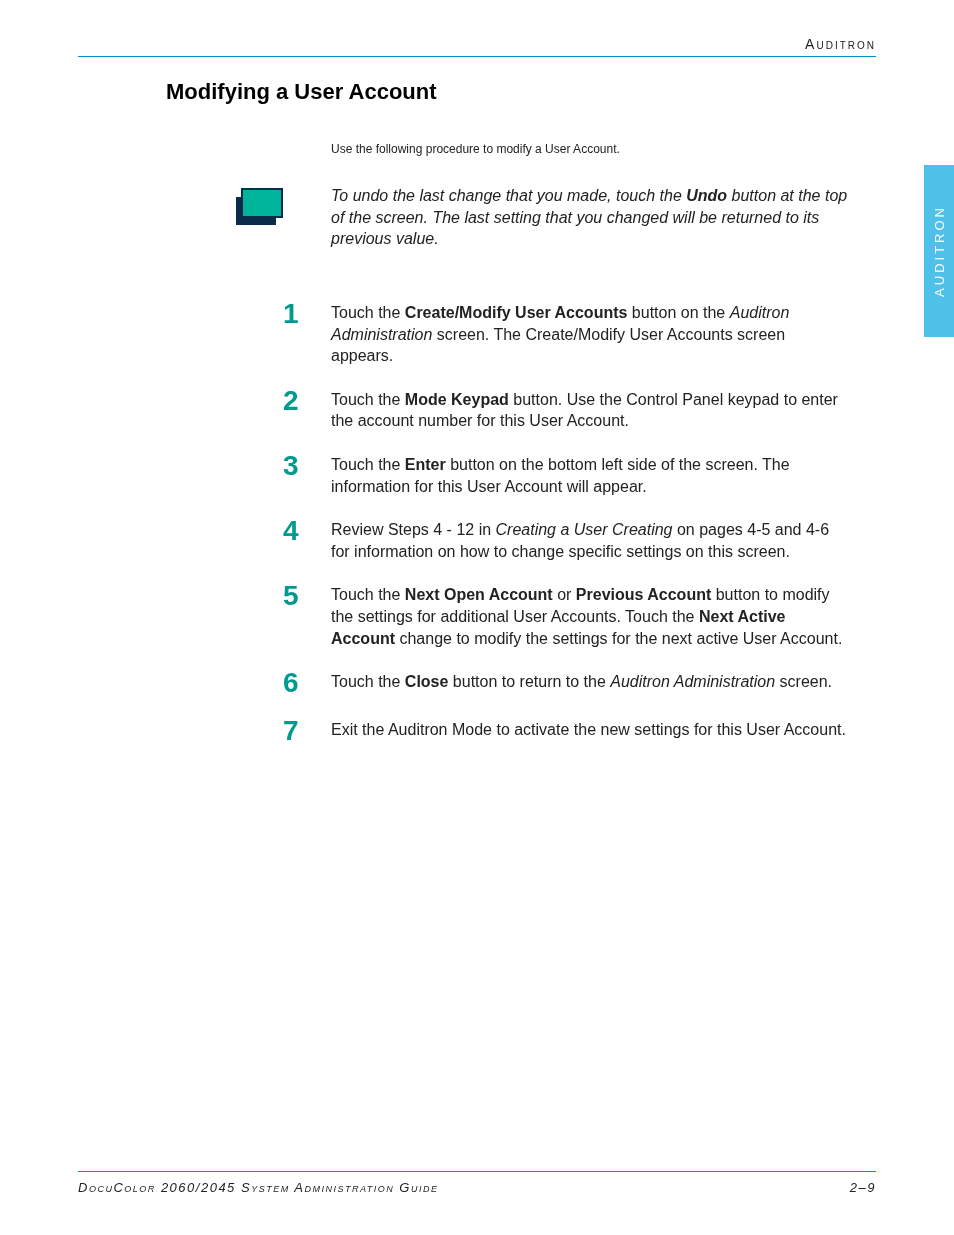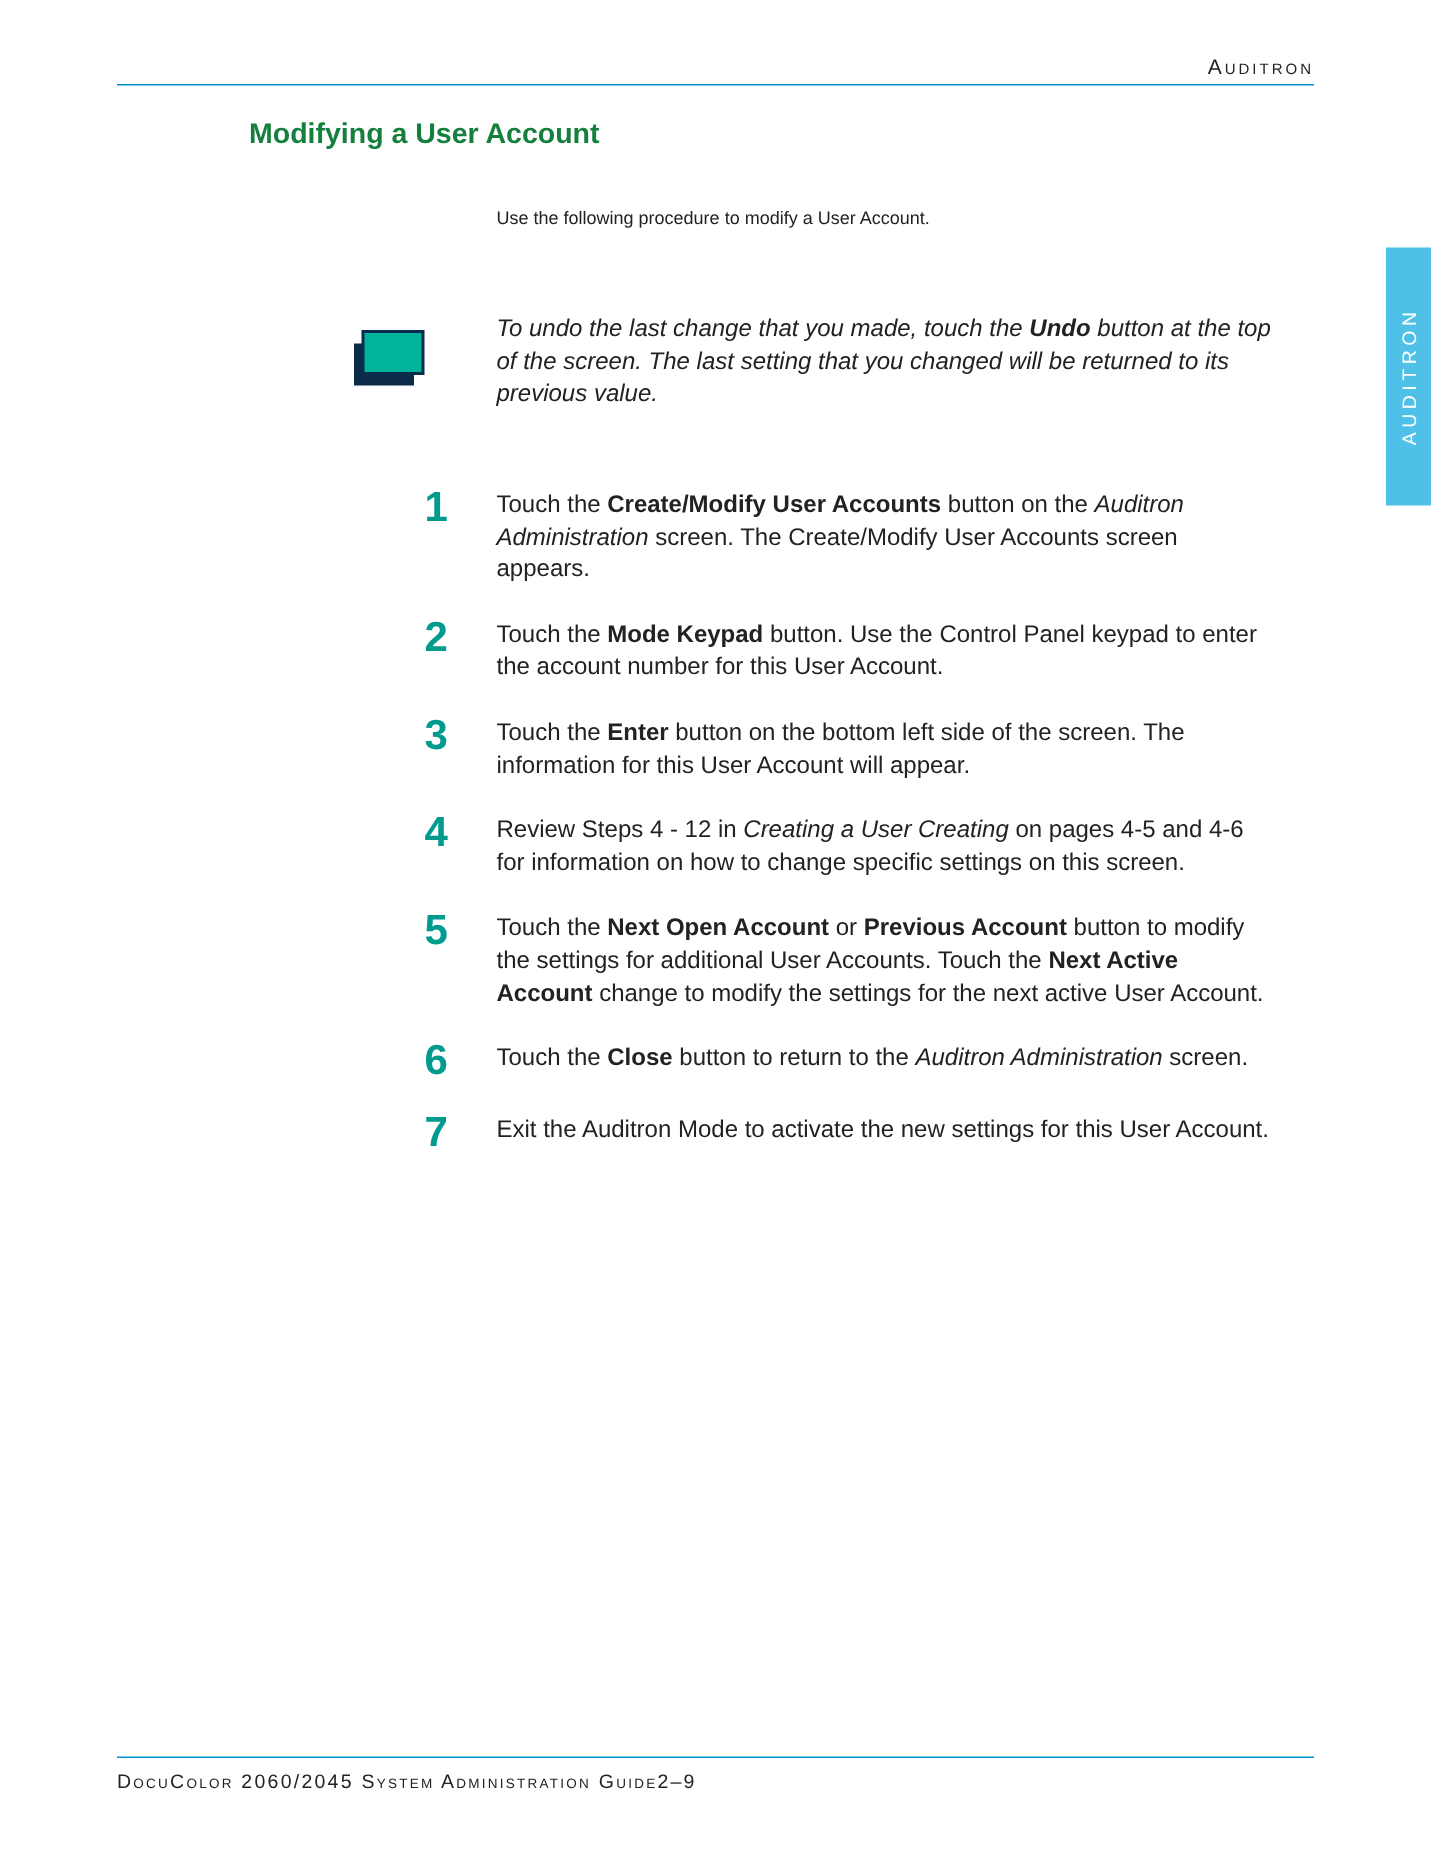--- a/index.html
+++ b/index.html
@@ -22,36 +22,36 @@
       font-size: 14px;
       letter-spacing: 2px;
       font-variant: small-caps;
     }
     .rule {
       border: none;
       border-top: 1px solid #0091c9;
       margin-top: 4px;
     }
     .section-title {
-      color: #15803d;
+      color: #000000;
       font-weight: bold;
-      font-size: 19px;
+      font-size: 22px;
       margin-top: 22px;
       margin-left: 88px;
     }
     .intro {
       margin-left: 253px;
       margin-top: 36px;
       font-size: 12px;
       line-height: 1.35;
     }
     .note-row {
       display: flex;
-      margin-top: 56px;
-      align-items: center;
+      margin-top: 28px;
+      align-items: flex-start;
     }
     .icon-col {
       width: 253px;
       flex: 0 0 253px;
       display: flex;
       justify-content: flex-start;
       padding-left: 150px;
     }
     .note-text {
       flex: 1;
@@ -118,23 +118,25 @@
       left: 78px;
       right: 78px;
     }
     .footer-rule {
       border: none;
       border-top: 1px solid #0091c9;
       margin-bottom: 8px;
     }
     .footer-row {
       display: flex;
+      justify-content: space-between;
       font-size: 13px;
       letter-spacing: 1.5px;
       font-variant: small-caps;
+      font-style: italic;
     }
     .note-icon-svg { display: block; }
     .steps-icon-svg { display: block; }
   </style>
 </head>
 <body>
 
 <div class="page">
   <div class="header-label">Auditron</div>
   <hr class="rule">

